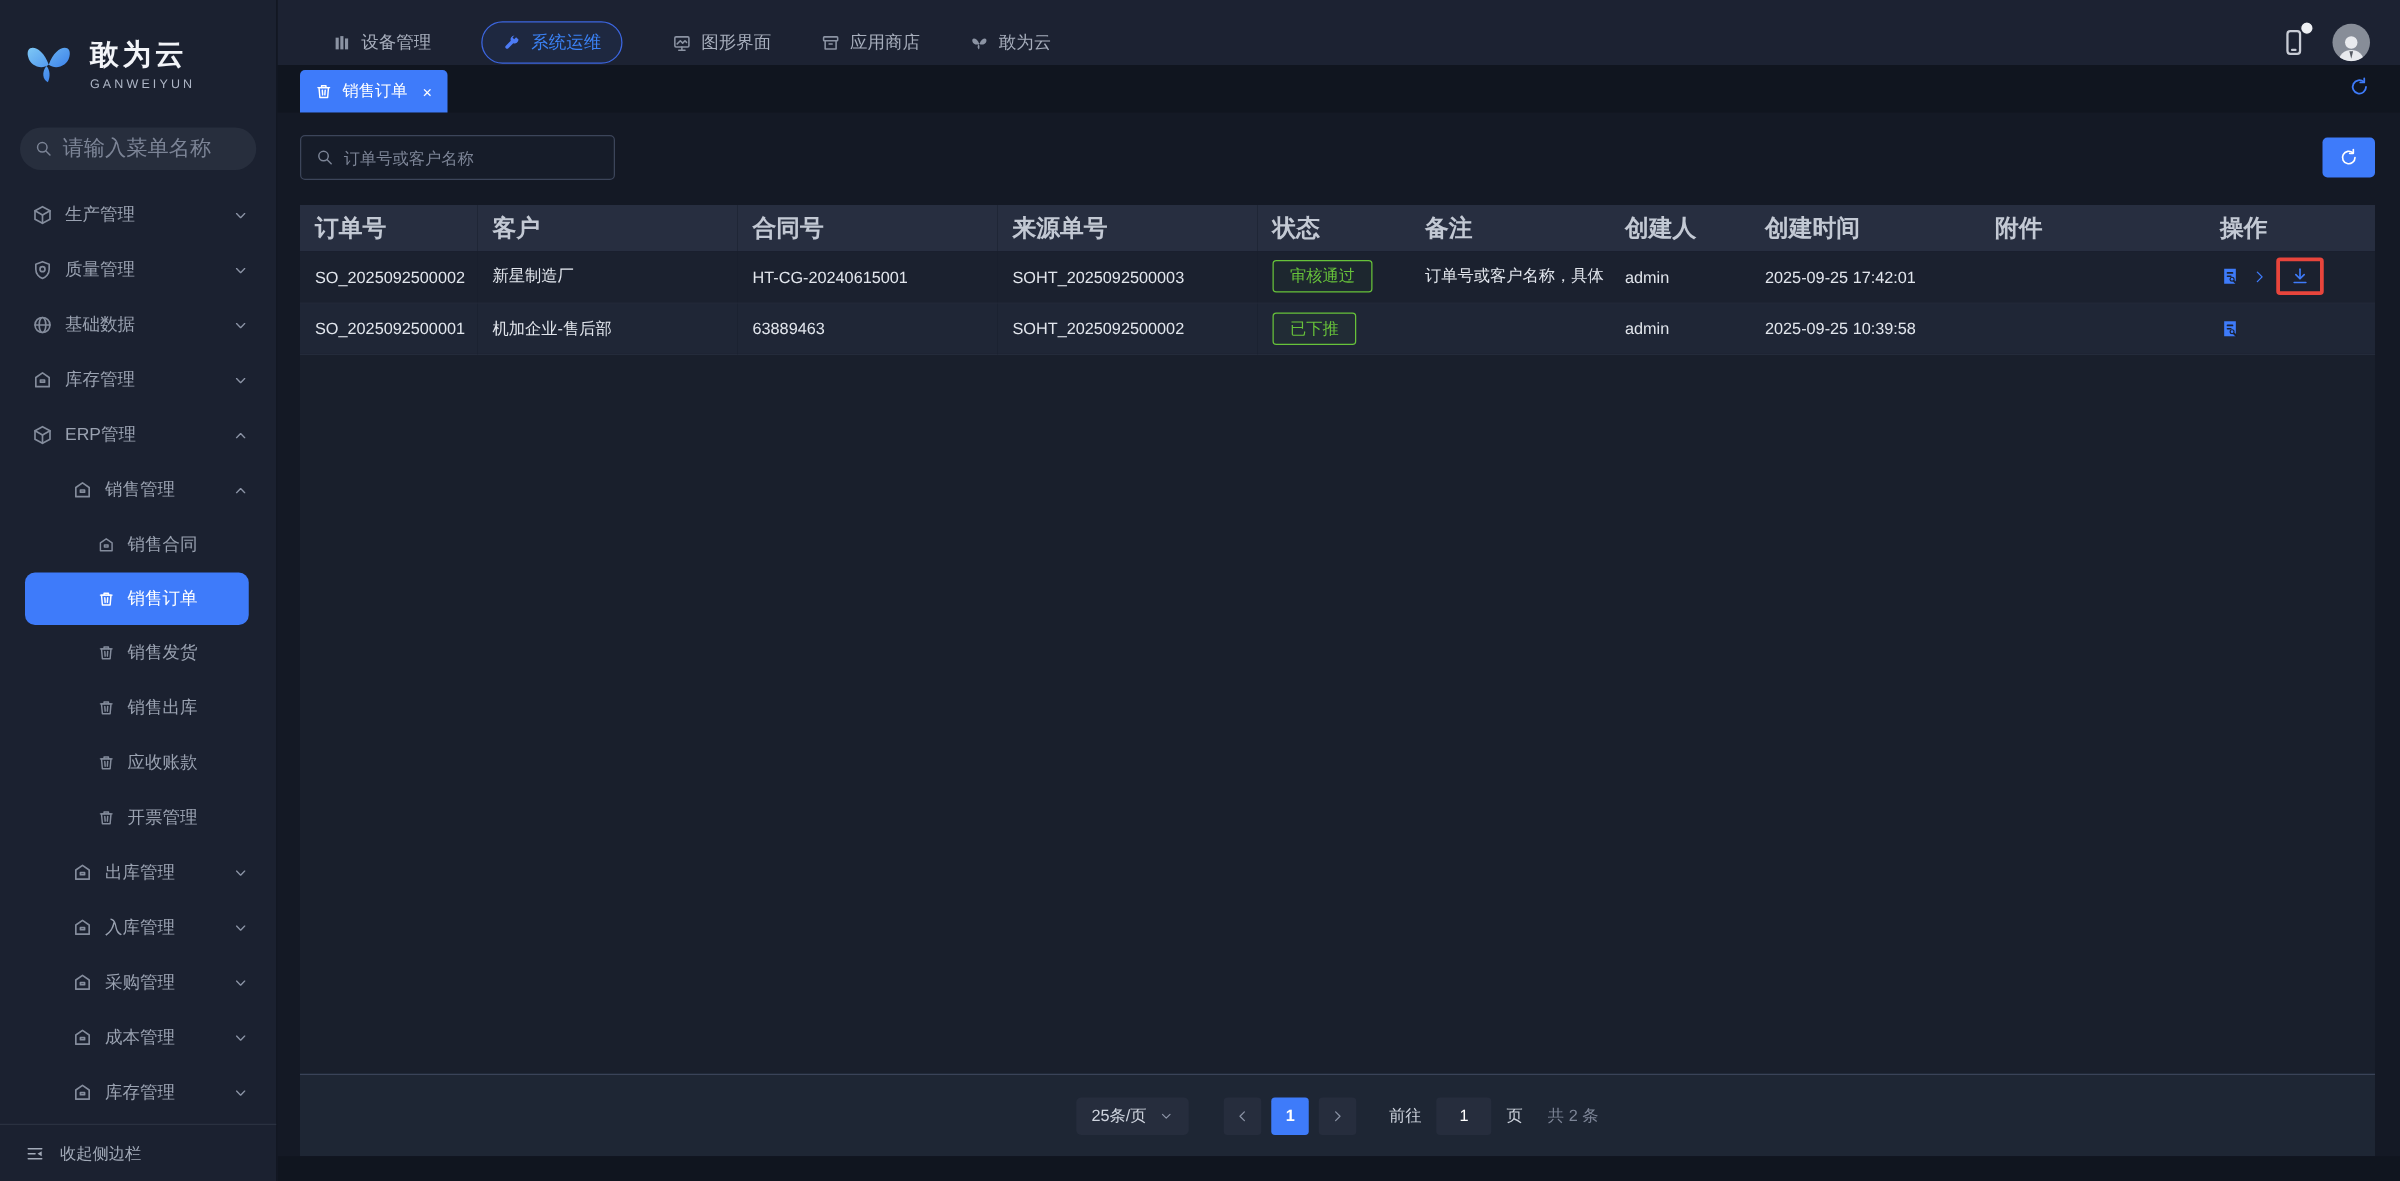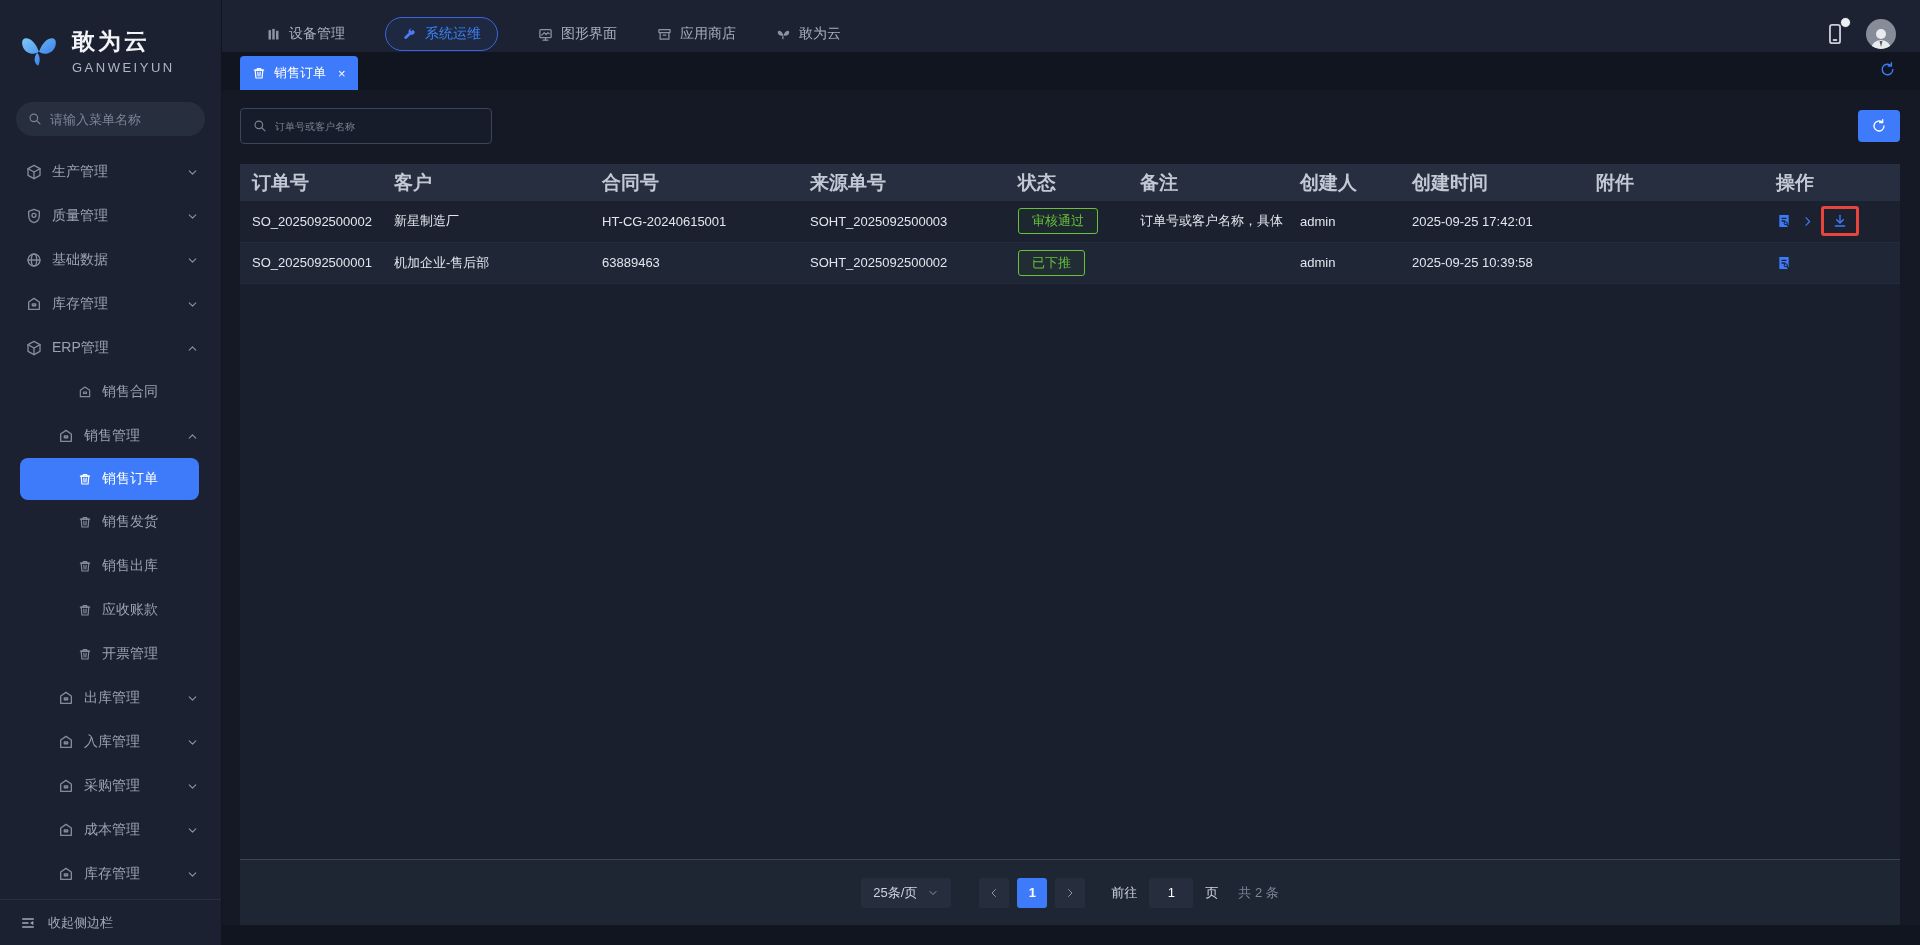--- a/index.html
+++ b/index.html
@@ -12,23 +12,23 @@
   *{margin:0;padding:0;box-sizing:border-box;}
   html,body{width:1920px;height:945px;overflow:hidden;}
   body{font-family:"Liberation Sans","DejaVu Sans",sans-serif;background:var(--content-bg);color:var(--txt);display:flex;}
   svg{display:block;}
   .ic{width:16px;height:16px;fill:none;stroke:currentColor;stroke-width:2;stroke-linecap:round;stroke-linejoin:round;}
 
   
   .sidebar{width:222px;height:100%;background:var(--side-bg);flex:0 0 auto;display:flex;flex-direction:column;border-right:1px solid #11151e;position:relative;}
   .logo{display:flex;align-items:center;gap:10px;padding:20px 14px 16px 16px;height:96px;}
   .logo-txt .cn{font-size:23px;font-weight:bold;color:#f2f4f8;letter-spacing:3px;}
-  .logo-txt .en{font-size:13px;color:#aeb6c6;letter-spacing:2.5px;margin-top:3px;}
+  .logo-txt .en{font-size:10px;color:#aeb6c6;letter-spacing:2.5px;margin-top:3px;}
   .side-search{margin:6px 16px 14px 16px;height:34px;background:#272e3d;border-radius:17px;display:flex;align-items:center;padding:0 12px;gap:8px;color:var(--txt-faint);}
-  .side-search input{flex:1;background:transparent;border:none;outline:none;color:#cfd4de;font-size:13px;width:100px;}
+  .side-search input{flex:1;background:transparent;border:none;outline:none;color:#cfd4de;font-size:17px;width:100px;}
   .side-search input::placeholder{color:var(--txt-faint);}
   .menu{flex:1;overflow:hidden;}
   .mi{height:44px;display:flex;align-items:center;gap:10px;color:#9aa2b1;font-size:14px;cursor:pointer;}
   .mi .chev{margin-left:auto;margin-right:22px;width:13px;height:13px;color:#8b93a5;}
   .mi.l1{padding-left:26px;}
   .mi.l2{padding-left:58px;}
   .mi.l3{padding-left:78px;}
   .mi .mic{width:16px;height:16px;flex:0 0 auto;color:#848c9c;}
   .mi.l3 .mic{width:14px;height:14px;}
   .mi.active{background:var(--accent);color:#fff;border-radius:8px;margin:0 22px 0 20px;padding-left:58px;height:42px;}
@@ -49,21 +49,21 @@
 
   .tabstrip{height:38px;background:var(--strip-bg);display:flex;align-items:flex-end;padding-left:18px;position:relative;flex:0 0 auto;}
   .tab{height:34px;background:var(--accent);border-radius:4px 4px 0 0;display:flex;align-items:center;gap:8px;color:#fff;font-size:13px;padding:0 12px;cursor:pointer;}
   .tab .tic{width:14px;height:14px;}
   .tab .x{font-size:13px;margin-left:4px;cursor:pointer;}
   .strip-refresh{position:absolute;right:24px;top:9px;color:var(--accent);cursor:pointer;}
 
   .content{flex:1;background:var(--content-bg);display:flex;flex-direction:column;padding:18px 20px 0 18px;min-height:0;}
   .toolbar{display:flex;align-items:center;justify-content:space-between;margin-bottom:20px;flex:0 0 auto;}
   .search-box{width:252px;height:36px;border:1px solid #3c455a;border-radius:4px;display:flex;align-items:center;gap:8px;padding:0 12px;color:var(--txt-faint);background:#161c29;}
-  .search-box input{flex:1;background:transparent;border:none;outline:none;color:#dfe3ea;font-size:10px;min-width:0;}
+  .search-box input{flex:1;background:transparent;border:none;outline:none;color:#dfe3ea;font-size:13px;min-width:0;}
   .search-box input::placeholder{color:var(--txt-faint);}
   .btn-refresh{width:42px;height:32px;background:var(--accent);border:none;border-radius:4px;display:flex;align-items:center;justify-content:center;color:#fff;cursor:pointer;}
 
   .tablewrap{flex:1;background:var(--panel-bg);display:flex;flex-direction:column;min-height:0;}
   table{width:100%;border-collapse:collapse;table-layout:fixed;flex:0 0 auto;}
   th{height:37px;background:var(--header-bg);color:#c3c9d4;font-size:19px;font-weight:bold;text-align:left;padding:0 0 0 12px;white-space:nowrap;overflow:hidden;}
   td{height:41px;font-size:13px;color:var(--txt);padding:0 0 0 12px;white-space:nowrap;overflow:hidden;border-bottom:1px solid #242b3b;}
   tr.r1 td{background:var(--row1-bg);}
   tr.r2 td{background:var(--row2-bg);}
   .badge{display:inline-block;border:1px solid var(--success);color:var(--success);font-size:13px;padding:3px 13px;border-radius:3px;background:rgba(103,194,58,.04);}
@@ -242,34 +242,34 @@
     </div>
     <div class="mi l1">
       <svg class="ic mic">
           <use href="#i-cube"></use>
         </svg>
       <span>ERP管理</span>
       <svg class="ic chev">
           <use href="#i-chev-up"></use>
         </svg>
     </div>
+    <div class="mi l2">
+      <svg class="ic mic">
+          <use href="#i-cabinet"></use>
+        </svg>
+      <span>销售管理</span>
+      <svg class="ic chev">
+          <use href="#i-chev-up"></use>
+        </svg>
+    </div>
     <div class="mi l3">
       <svg class="ic mic">
           <use href="#i-cabinet"></use>
         </svg>
       <span>销售合同</span>
-    </div>
-    <div class="mi l2">
-      <svg class="ic mic">
-          <use href="#i-cabinet"></use>
-        </svg>
-      <span>销售管理</span>
-      <svg class="ic chev">
-          <use href="#i-chev-up"></use>
-        </svg>
     </div>
     <div class="mi l3 active">
       <svg class="ic mic">
           <use href="#i-doc"></use>
         </svg>
       <span>销售订单</span>
     </div>
     <div class="mi l3">
       <svg class="ic mic">
           <use href="#i-doc"></use>

